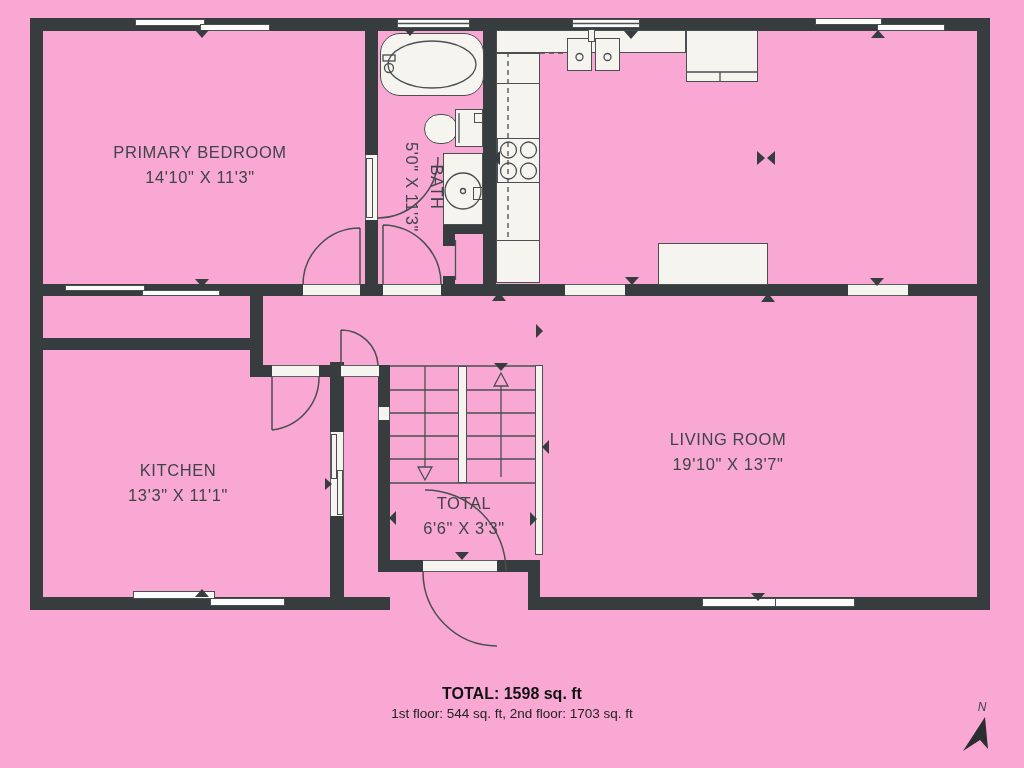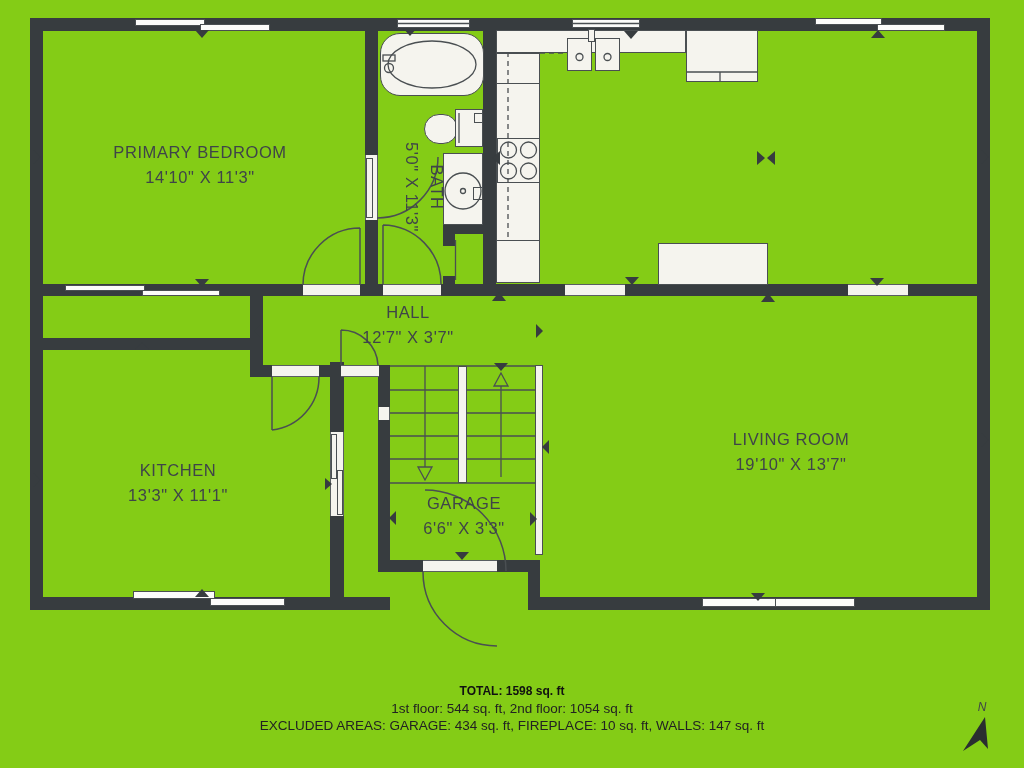--- a/index.html
+++ b/index.html
@@ -1,34 +1,34 @@
 <!DOCTYPE html>
 <html><head>
 <meta charset="utf-8">
 <style>
   html,body{margin:0;padding:0;background:#F5F4EE;}
-  .plan{position:relative;width:1024px;height:768px;background:#84cc16;overflow:hidden;
+  .plan{position:relative;width:1024px;height:768px;background:#f9a8d4;overflow:hidden;
         font-family:"Liberation Sans", sans-serif;}
   .w{position:absolute;background:#373C3F;}
   .win{position:absolute;background:#FCFCFA;border:1px solid #4A4F52;box-sizing:border-box;}
   .op{position:absolute;background:#F5F4EE;border-top:1px solid #595E61;border-bottom:1px solid #595E61;box-sizing:border-box;}
   .opv{position:absolute;background:#F5F4EE;border-left:1px solid #595E61;border-right:1px solid #595E61;box-sizing:border-box;}
   .t{position:absolute;background:#F5F4EE;border:1.5px solid #4A4F52;box-sizing:border-box;}
   .rnd{border-radius:20px;}
   .cap{border-radius:15px;}
   .sm{border-width:1px;}
   svg.ov{position:absolute;left:0;top:0;z-index:30;}
   .lbl{position:absolute;z-index:40;text-align:center;color:#3F4449;font-size:16.5px;
        letter-spacing:.6px;line-height:1.5;white-space:nowrap;transform:translate(-50%,-50%);}
   .lbl .nm{display:block;}
   .lbl .dm{display:block;}
   .rot{transform:translate(-50%,-50%) rotate(90deg);}
   .footer{position:absolute;left:0;top:684px;width:1024px;text-align:center;color:#222;
           font-size:13.5px;line-height:1.24;z-index:40;}
-  .footer .tot{font-size:12px;font-weight:bold;margin-bottom:2px;color:#111;}
+  .footer .tot{font-size:16px;font-weight:bold;margin-bottom:2px;color:#111;}
   .compass-n{position:absolute;left:972px;top:700px;width:20px;text-align:center;
              font-size:12px;font-style:italic;color:#3F4449;z-index:40;}
 </style>
 </head>
 <body>
 
 <div class="plan">
 
   <div class="w" style="left:30px;top:18px;width:960px;height:13px"></div>
   <div class="w" style="left:30px;top:18px;width:13px;height:592px"></div>
@@ -183,38 +183,33 @@
   </svg>
 
   <div class="lbl" style="left:200px;top:165px">
     <span class="nm">PRIMARY BEDROOM</span>
     <span class="dm">14'10" X 11'3"</span>
   </div>
   <div class="lbl rot" style="left:424px;top:187px">
     <span class="nm">BATH</span>
     <span class="dm">5'0" X 11'3"</span>
   </div>
-  <div class="lbl" style="left:408px;top:325px">
-    <span class="nm">HALL</span>
-    <span class="dm">12'7" X 3'7"</span>
-  </div>
   <div class="lbl" style="left:178px;top:483px">
     <span class="nm">KITCHEN</span>
     <span class="dm">13'3" X 11'1"</span>
   </div>
-  <div class="lbl" style="left:791px;top:452px">
+  <div class="lbl" style="left:728px;top:452px">
     <span class="nm">LIVING ROOM</span>
     <span class="dm">19'10" X 13'7"</span>
   </div>
   <div class="lbl" style="left:464px;top:516px">
-    <span class="nm">GARAGE</span>
+    <span class="nm">TOTAL</span>
     <span class="dm">6'6" X 3'3"</span>
   </div>
 
   <div class="footer">
     <div class="tot">TOTAL: 1598 sq. ft</div>
-    <div>1st floor: 544 sq. ft, 2nd floor: 1054 sq. ft</div>
-    <div>EXCLUDED AREAS: GARAGE: 434 sq. ft, FIREPLACE: 10 sq. ft, WALLS: 147 sq. ft</div>
+    <div>1st floor: 544 sq. ft, 2nd floor: 1703 sq. ft</div>
   </div>
 
   <div class="compass-n">N</div>
 
 </div>
 
 </body></html>

